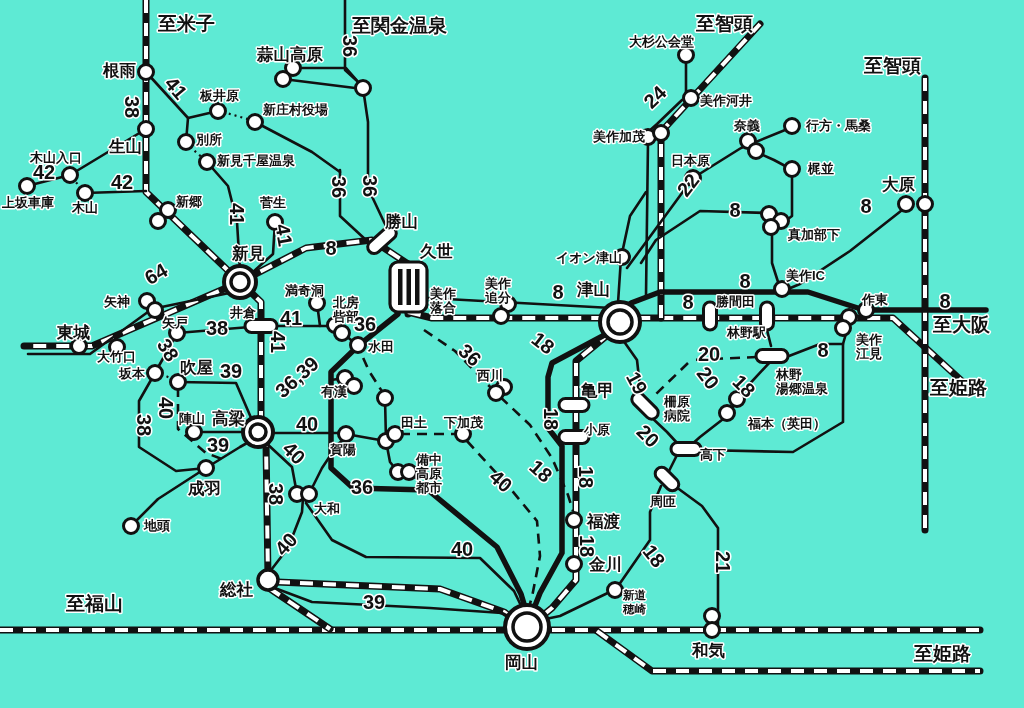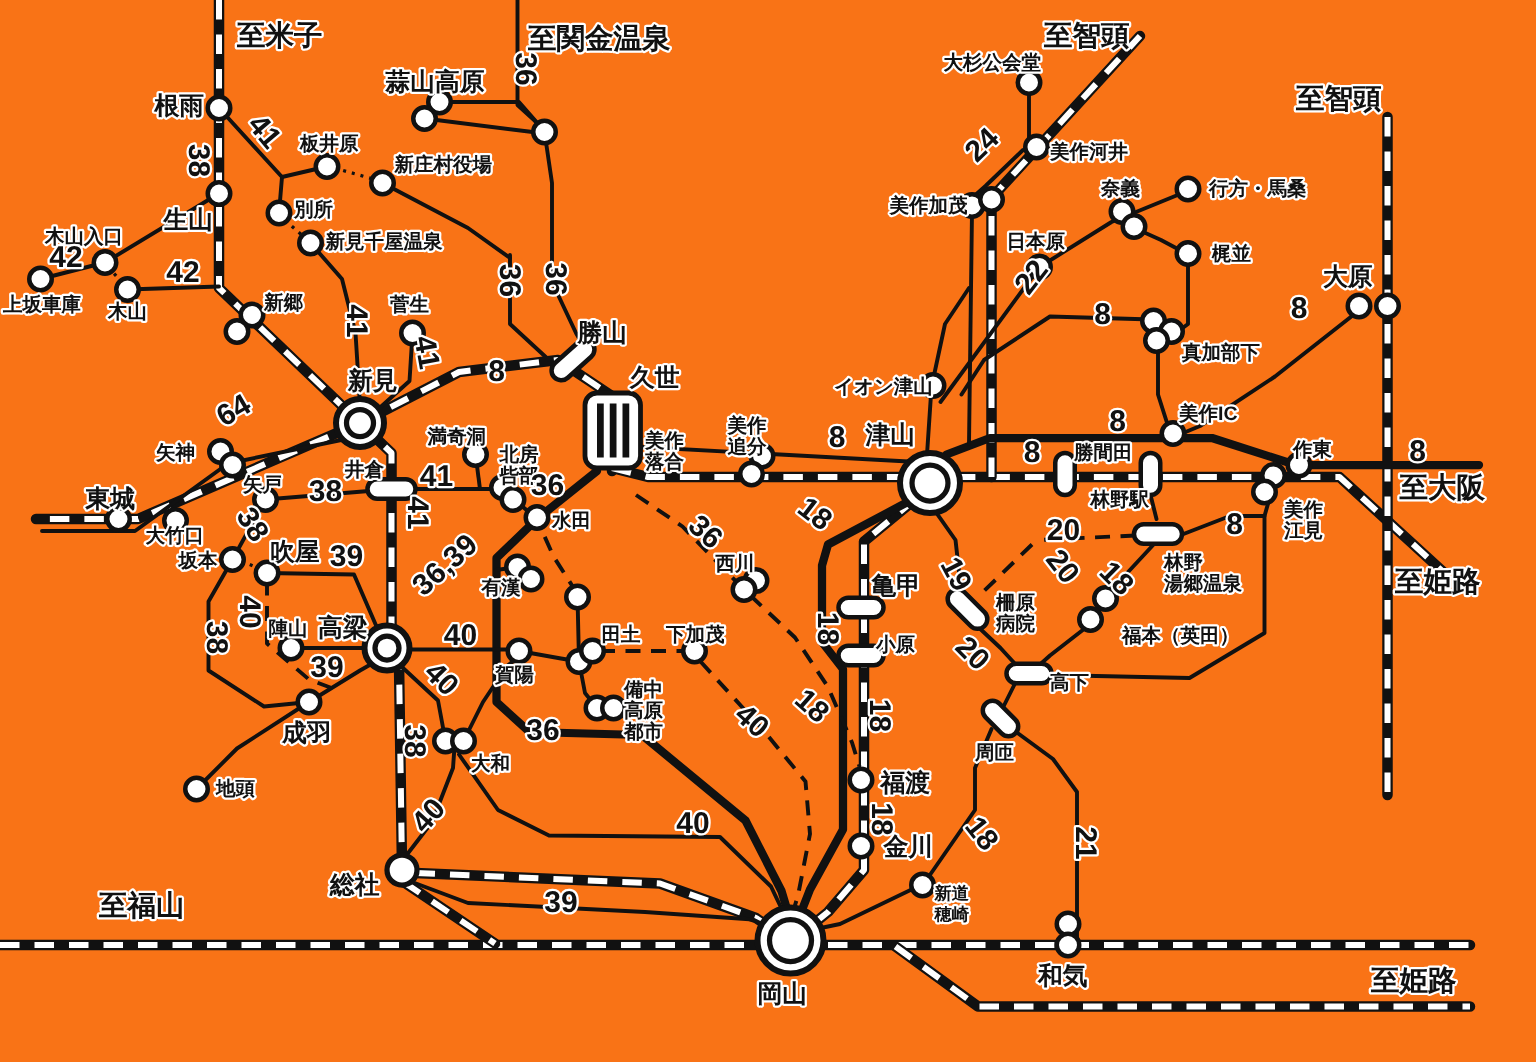--- a/index.html
+++ b/index.html
@@ -1,16 +1,16 @@
 <!DOCTYPE html>
 <html><head>
 <meta charset="utf-8">
 <style>
   html,body{margin:0;padding:0;background:#fff;}
-  #stage{position:relative;width:1024px;height:708px;background:#f97316;overflow:hidden;
+  #stage{position:relative;width:1024px;height:708px;background:#5eead4;overflow:hidden;
          font-family:"Liberation Sans","DejaVu Sans",sans-serif;}
   svg text{paint-order:stroke;stroke:#ffffff;stroke-width:3px;stroke-linejoin:round;fill:#111;}
   svg .term{font-size:19px;font-weight:700;}
   svg .lg{font-size:16.5px;font-weight:700;}
   svg .md{font-size:13px;font-weight:600;}
   svg .sm{font-size:11.5px;font-weight:600;}
   svg .num{font-size:20px;font-weight:600;}
 </style>
 </head>
 <body>

